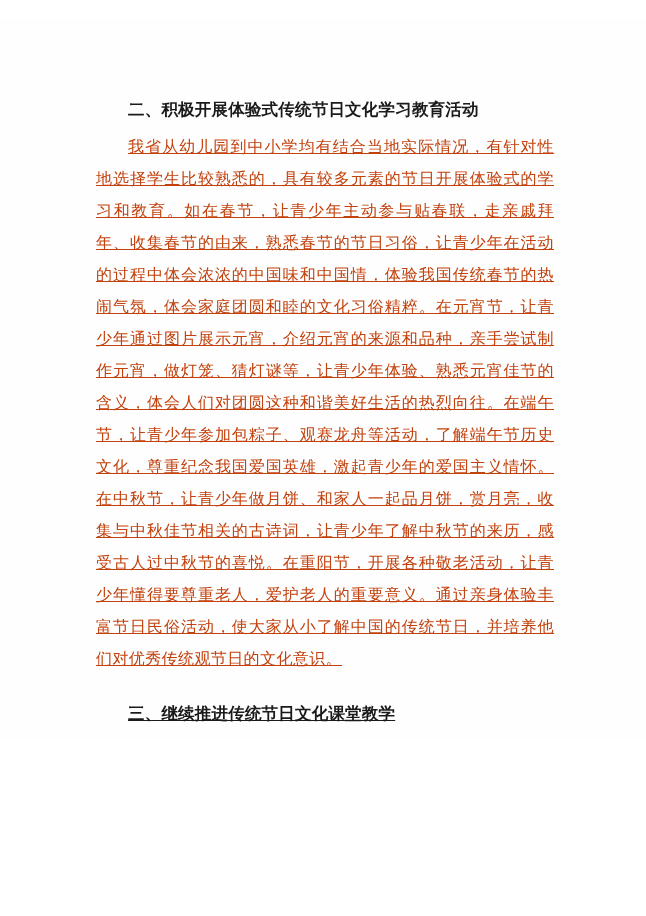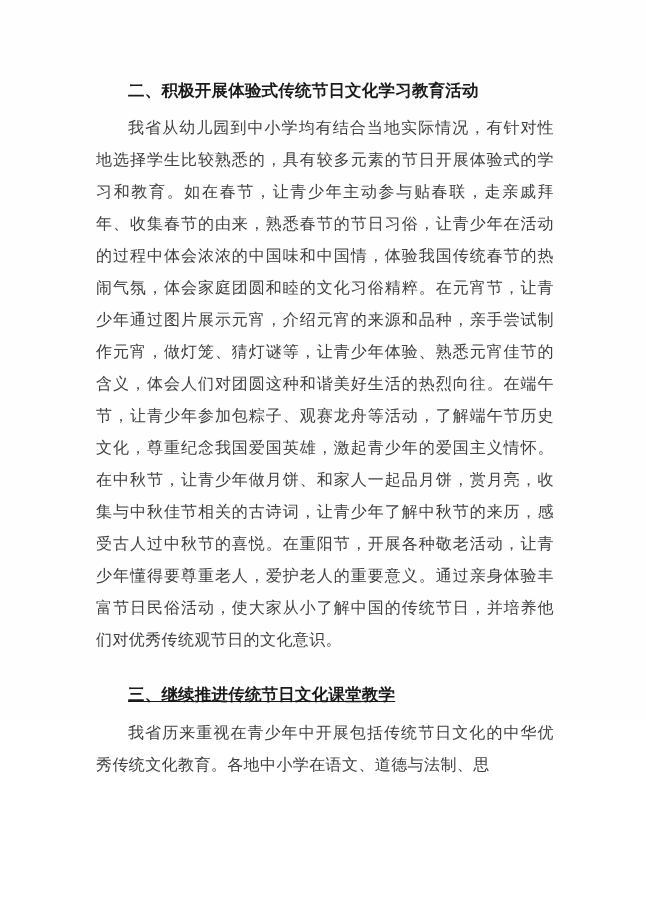--- a/index.html
+++ b/index.html
@@ -12,20 +12,21 @@
     height: 916px;
     overflow: hidden;
     font-family: "DejaVu Serif", serif;
   }
   .page {
     position: relative;
     width: 646px;
     height: 720px;
     background: #fefefe;
     box-sizing: border-box;
+    margin-top: 19px;
   }
   .content {
     position: absolute;
     left: 96px;
     top: 78px;
     width: 458px;
   }
   .heading {
     font-family: "DejaVu Sans", sans-serif;
     font-weight: bold;
@@ -37,42 +38,42 @@
     margin: 0 0 8px 0;
     letter-spacing: 0.2px;
   }
   .heading.second {
     margin-top: 26px;
     text-decoration: underline;
   }
   .para {
     font-family: "DejaVu Serif", serif;
     font-size: 16px;
-    color: #404040;
+    color: #c2410c;
     line-height: 2.0;
     text-align: justify;
     text-justify: inter-ideograph;
     text-indent: 32px;
     margin: 0;
     letter-spacing: 0.4px;
+    text-decoration: underline;
   }
   .block + .block {
     margin-top: 4px;
   }
 </style>
 </head>
 <body>
 
 <div class="page">
   <div class="content">
 
     <div class="block">
       <h2 class="heading">二、积极开展体验式传统节日文化学习教育活动</h2>
       <p class="para">我省从幼儿园到中小学均有结合当地实际情况，有针对性地选择学生比较熟悉的，具有较多元素的节日开展体验式的学习和教育。如在春节，让青少年主动参与贴春联，走亲戚拜年、收集春节的由来，熟悉春节的节日习俗，让青少年在活动的过程中体会浓浓的中国味和中国情，体验我国传统春节的热闹气氛，体会家庭团圆和睦的文化习俗精粹。在元宵节，让青少年通过图片展示元宵，介绍元宵的来源和品种，亲手尝试制作元宵，做灯笼、猜灯谜等，让青少年体验、熟悉元宵佳节的含义，体会人们对团圆这种和谐美好生活的热烈向往。在端午节，让青少年参加包粽子、观赛龙舟等活动，了解端午节历史文化，尊重纪念我国爱国英雄，激起青少年的爱国主义情怀。在中秋节，让青少年做月饼、和家人一起品月饼，赏月亮，收集与中秋佳节相关的古诗词，让青少年了解中秋节的来历，感受古人过中秋节的喜悦。在重阳节，开展各种敬老活动，让青少年懂得要尊重老人，爱护老人的重要意义。通过亲身体验丰富节日民俗活动，使大家从小了解中国的传统节日，并培养他们对优秀传统观节日的文化意识。</p>
     </div>
 
     <div class="block">
       <h2 class="heading second">三、继续推进传统节日文化课堂教学</h2>
-      <p class="para">我省历来重视在青少年中开展包括传统节日文化的中华优秀传统文化教育。各地中小学在语文、道德与法制、思</p>
     </div>
 
   </div>
 </div>
 
 </body></html>

